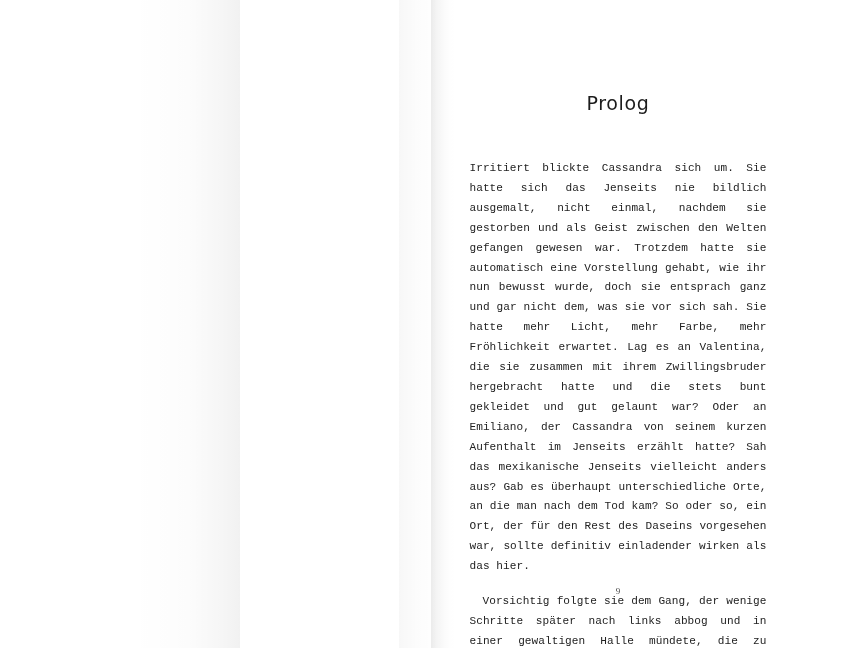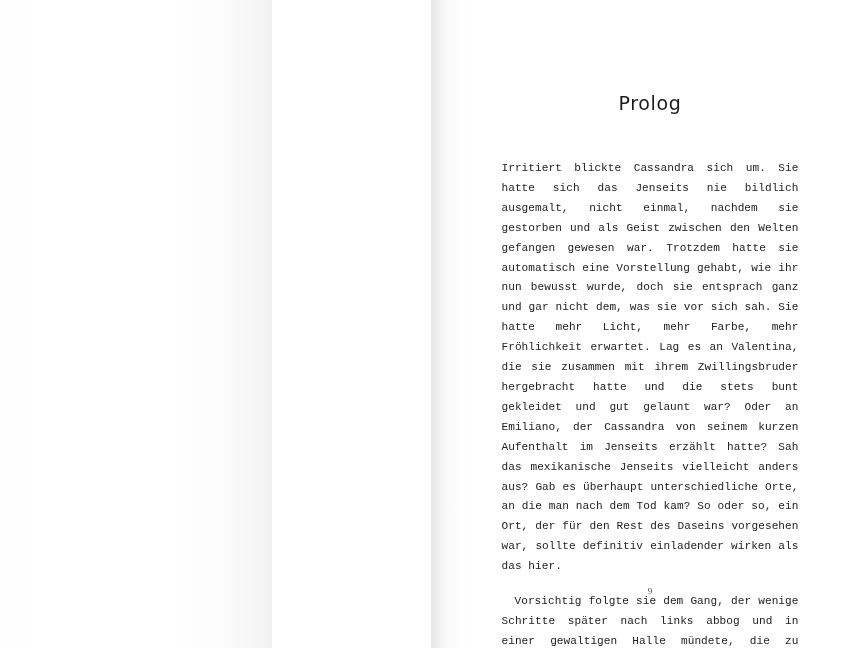--- a/index.html
+++ b/index.html
@@ -14,21 +14,20 @@
     font-family: "Liberation Serif", serif;
     color: #1a1a1a;
   }
 
   .book-spread {
     position: relative;
     width: 798px;
     height: 648px;
     background: #fefefe;
     display: flex;
-    padding-left: 32px;
   }
 
   
   .page-left {
     position: relative;
     width: 431px;
     height: 648px;
     background: #ffffff;
   }
 

